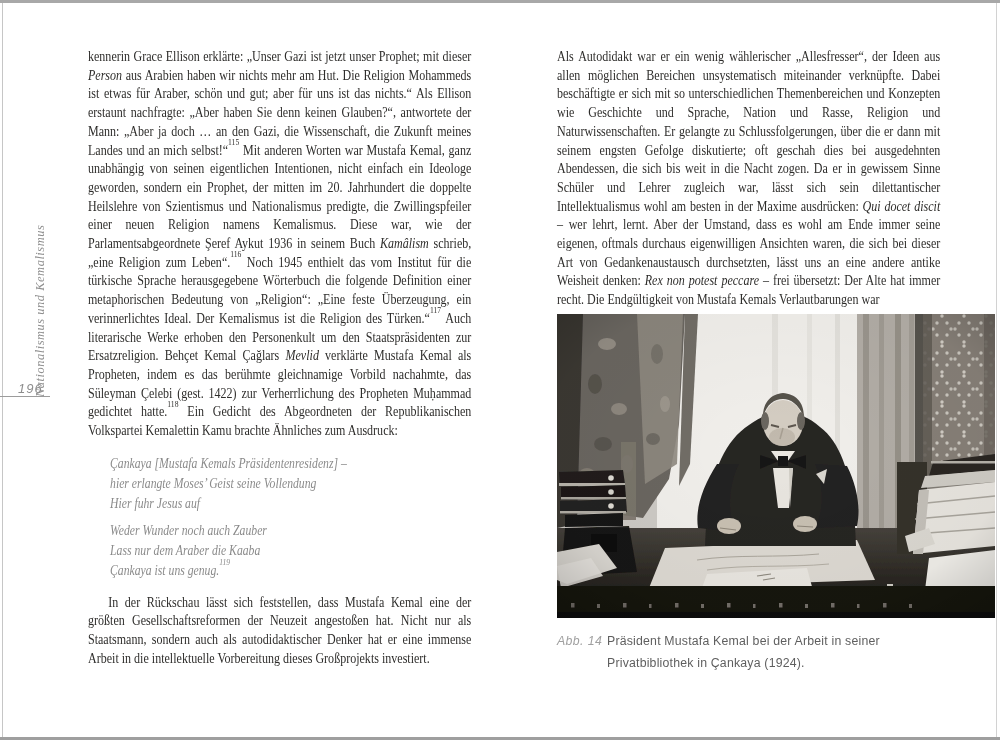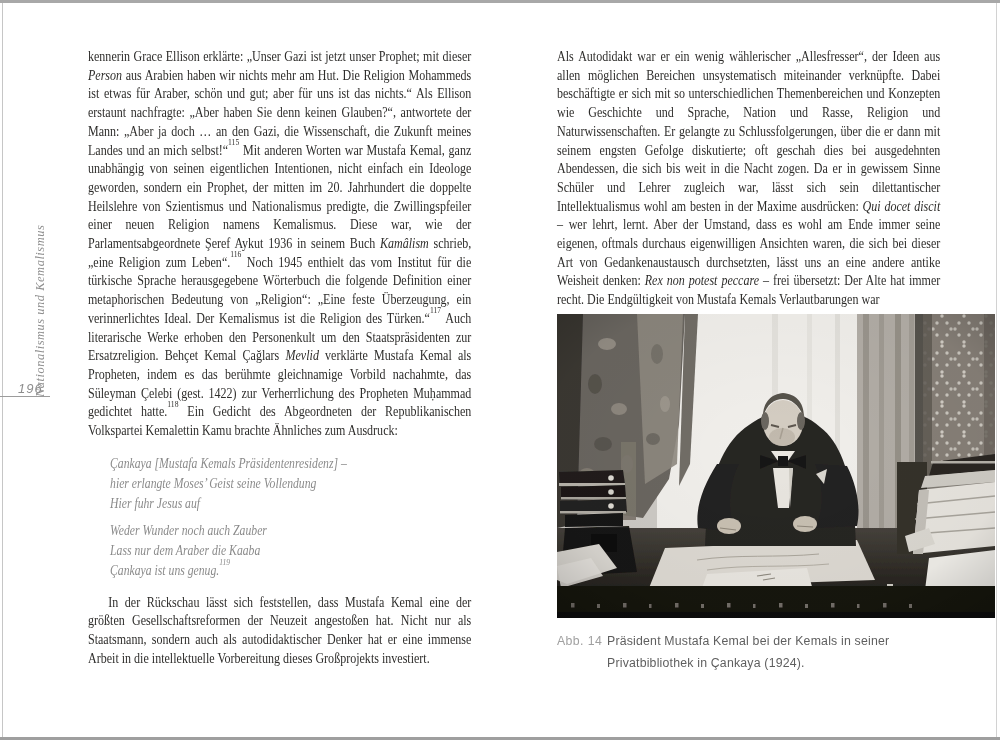--- a/index.html
+++ b/index.html
@@ -30,21 +30,21 @@
 
   .poem{margin:14px 0 0 26px;font:italic 13.8px/20px "Liberation Serif", serif;color:#8a8a8a;text-align:left;}
   .poem + .poem{margin-top:7px;}
   .poem-line{white-space:nowrap;}
 
   
   .figure{position:absolute;left:557px;top:314px;width:438px;height:304px;margin:0;}
   .figure svg{display:block;width:438px;height:304px;}
   .caption{position:absolute;left:557px;top:631px;display:flex;
       font-family:"Liberation Sans", sans-serif;font-size:12.3px;line-height:21.5px;color:#5f5f5f;}
-  .cap-label{width:50px;flex:0 0 50px;color:#a0a0a0;letter-spacing:.4px;}
+  .cap-label{width:50px;flex:0 0 50px;color:#a0a0a0;letter-spacing:.4px;font-style:italic;}
   .cap-lines{color:#5f5f5f;letter-spacing:.2px;}
 </style>
 </head>
 <body>
 
 <div class="page">
 
   <div class="edge-top"></div>
   <div class="edge-bottom"></div>
   <div class="edge-left"></div>
@@ -218,18 +218,18 @@
         </g>
         <rect x="0" y="298" width="438" height="6" fill="#0c0b09"></rect>
       </g>
       <rect x="0" y="0" width="438" height="304" fill="url(#vin)"></rect>
     </svg>
   </figure>
 
   <div class="caption">
     <span class="cap-label">Abb. 14</span>
     <span class="cap-lines">
-      <span>Präsident Mustafa Kemal bei der Kemals in seiner</span><br>
+      <span>Präsident Mustafa Kemal bei der Arbeit in seiner</span><br>
       <span>Privatbibliothek in Çankaya (1924).</span>
     </span>
   </div>
 
 </div>
 
 </body></html>

